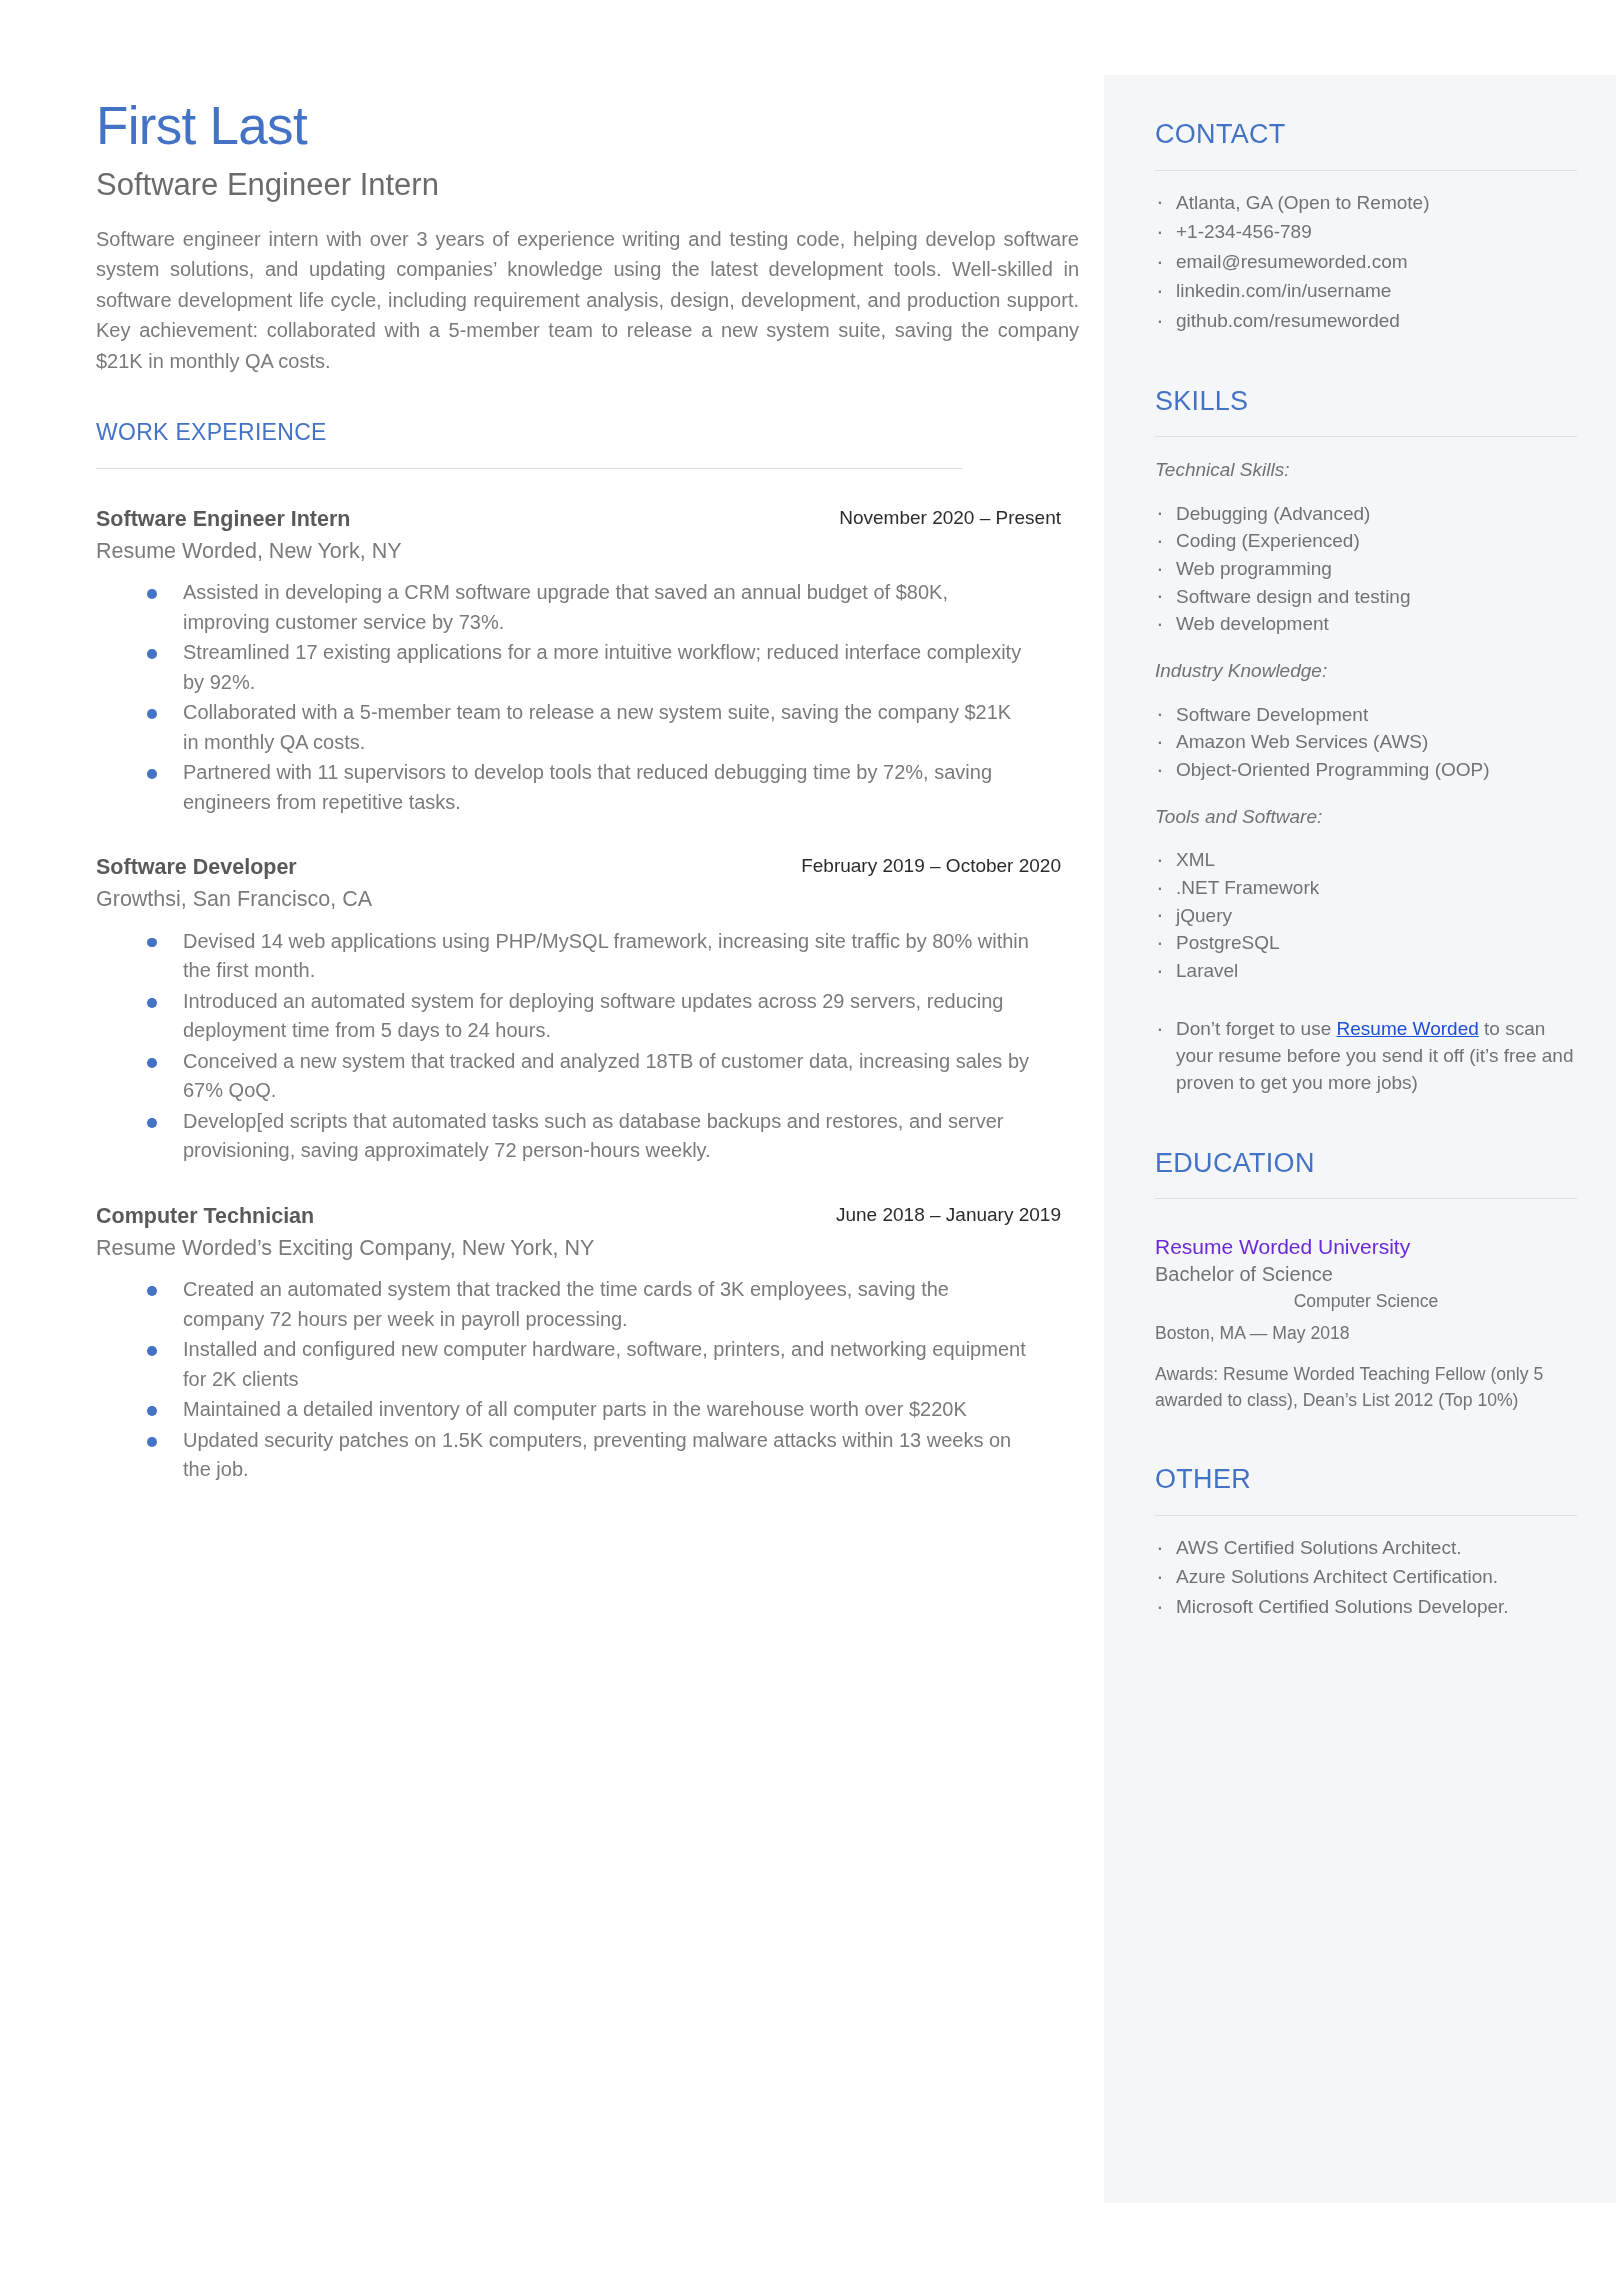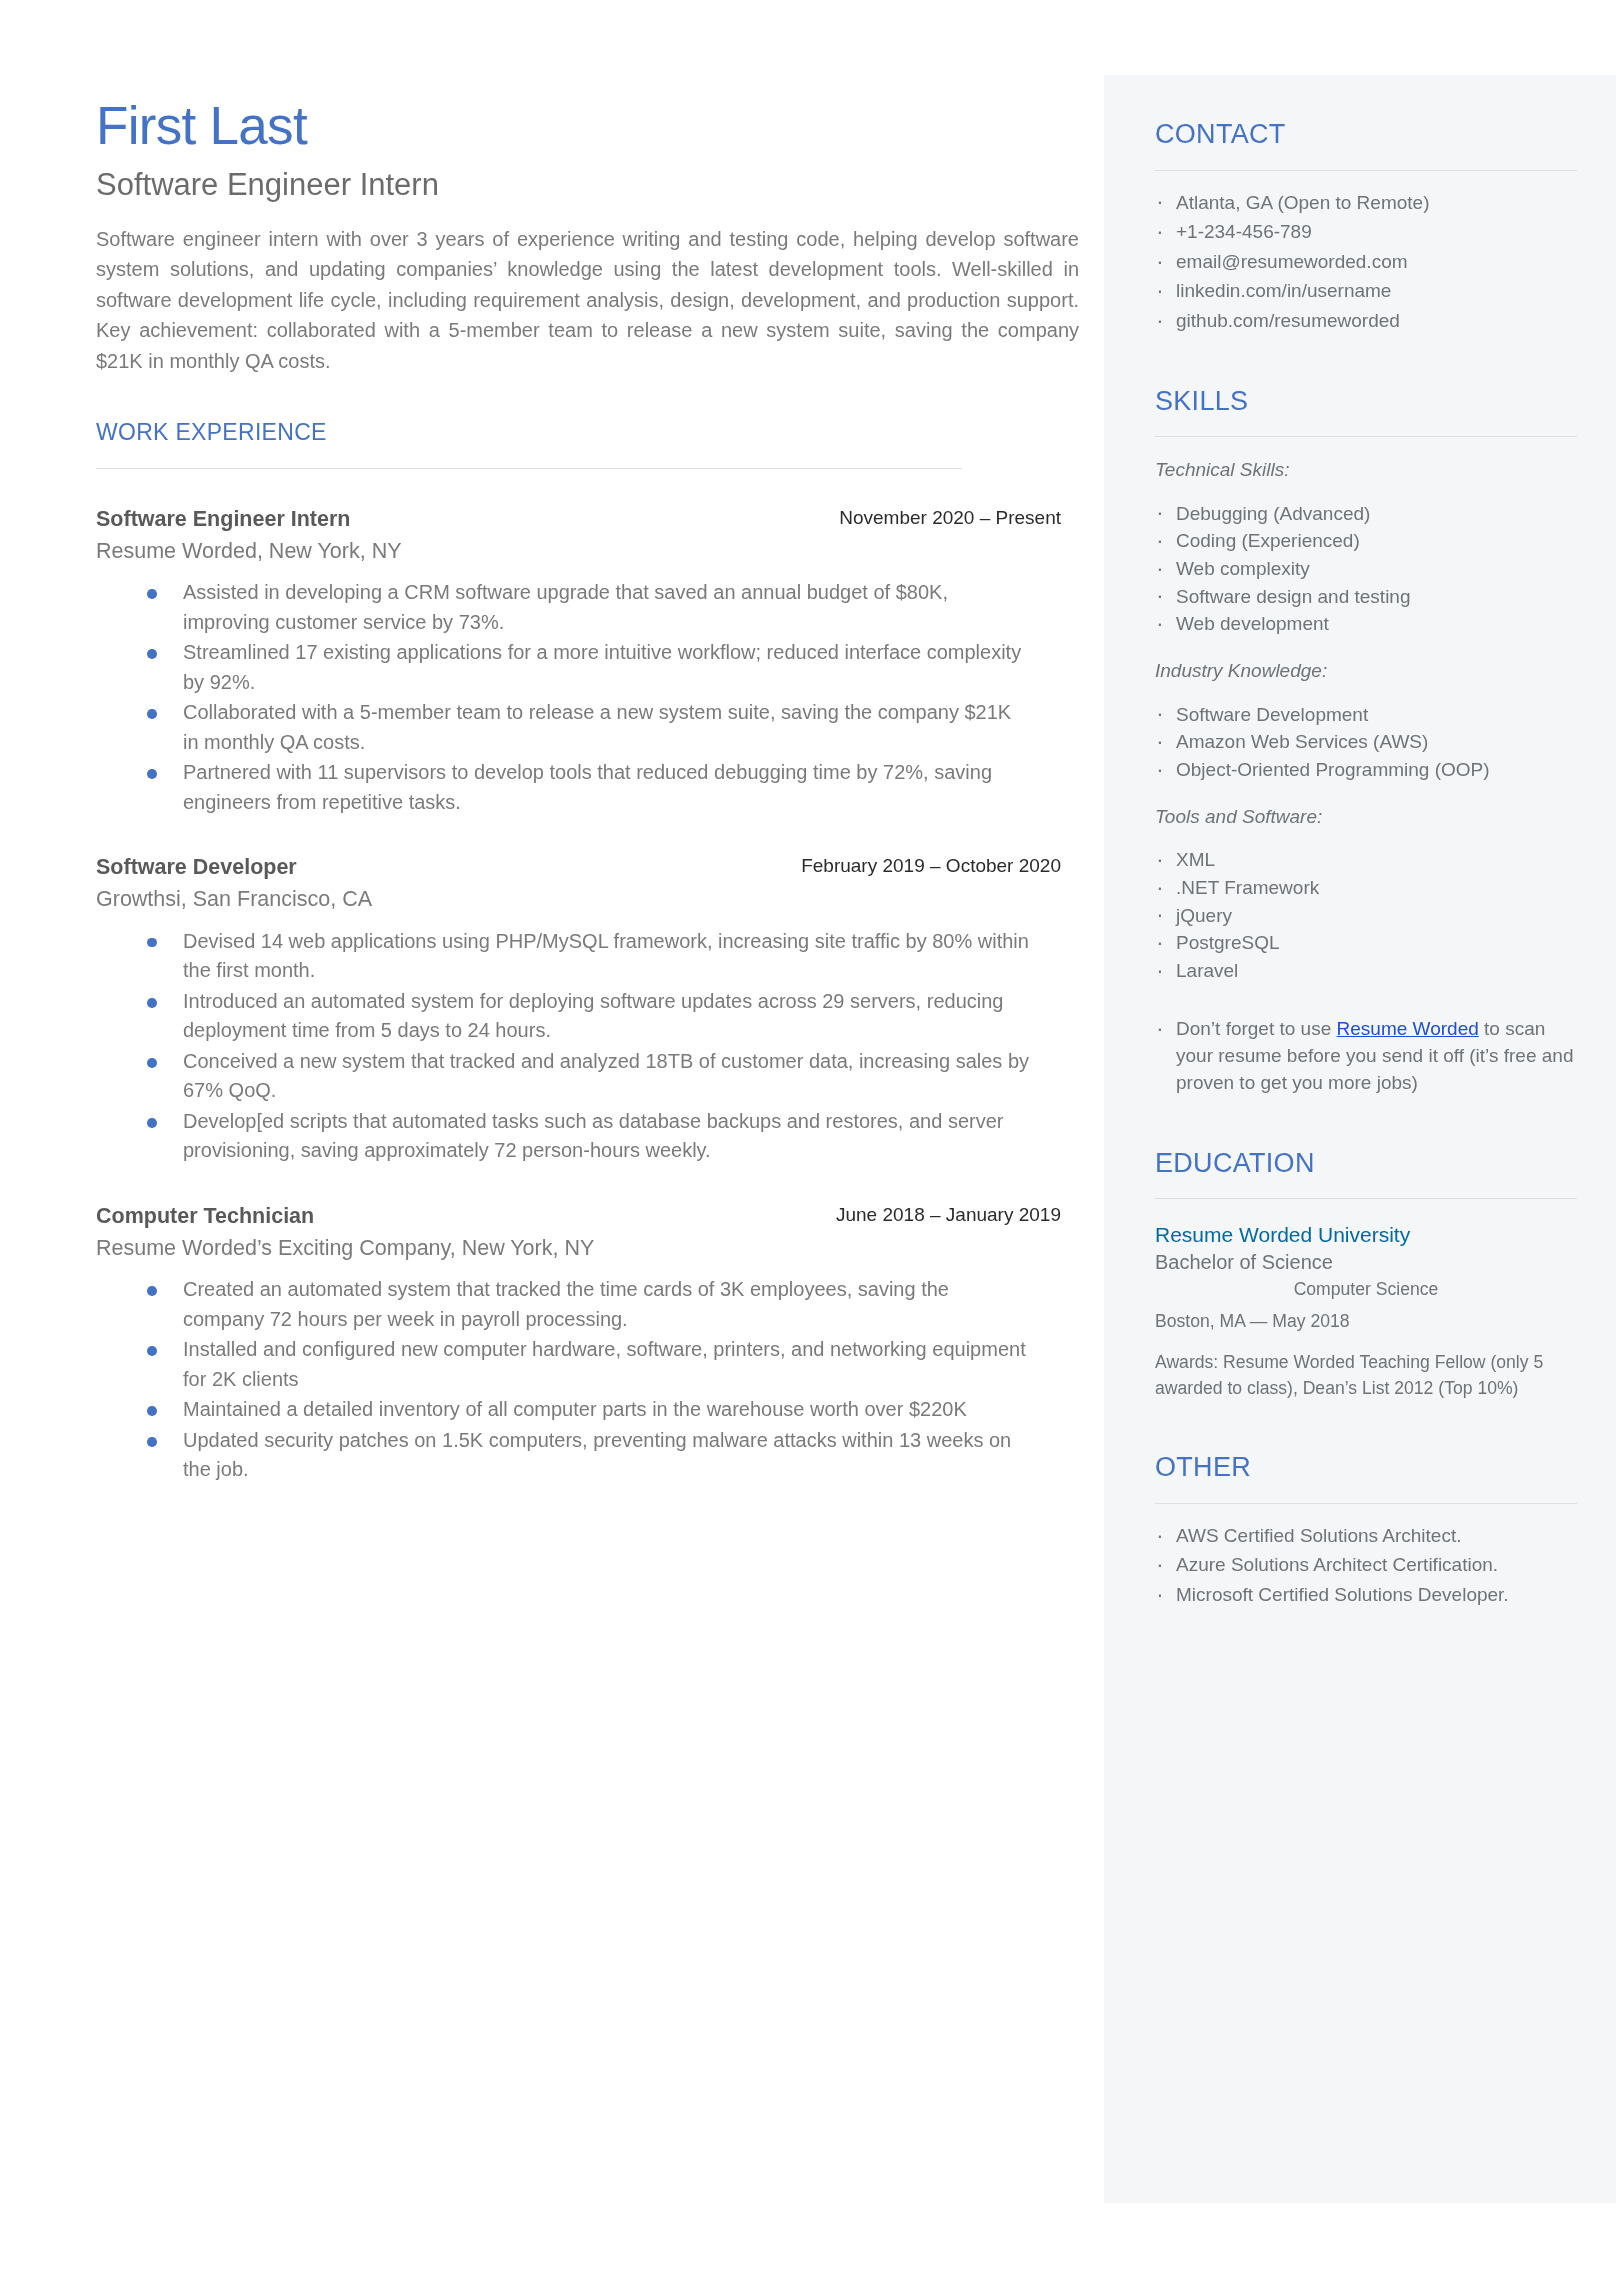--- a/index.html
+++ b/index.html
@@ -191,22 +191,22 @@
   }
   .promo a {
     color: #1d4ed8;
     text-decoration: underline;
   }
 
   .section-gap { margin-top: 51px; }
 
   .edu-school {
     font-size: 21px;
-    color: #0369a1;
-    margin: 24px 0 0 0;
+    color: #6d28d9;
+    margin: 36px 0 0 0;
   }
   .edu-degree {
     font-size: 20px;
     color: #6e7377;
     margin: 3.9px 0 0 0;
   }
   .edu-field {
     font-size: 17.6px;
     color: #6e7377;
     margin: 5.2px 0 0 0;
@@ -296,21 +296,21 @@
 
     <div class="section-gap">
       <h2 class="side-head">SKILLS</h2>
       <div class="side-rule"></div>
 
       <div class="skill-block">
         <div class="skill-group-label">Technical Skills:</div>
         <ul class="side-list tight">
           <li>Debugging (Advanced)</li>
           <li>Coding (Experienced)</li>
-          <li>Web complexity</li>
+          <li>Web programming</li>
           <li>Software design and testing</li>
           <li>Web development</li>
         </ul>
       </div>
 
       <div class="skill-block">
         <div class="skill-group-label">Industry Knowledge:</div>
         <ul class="side-list tight">
           <li>Software Development</li>
           <li>Amazon Web Services (AWS)</li>

